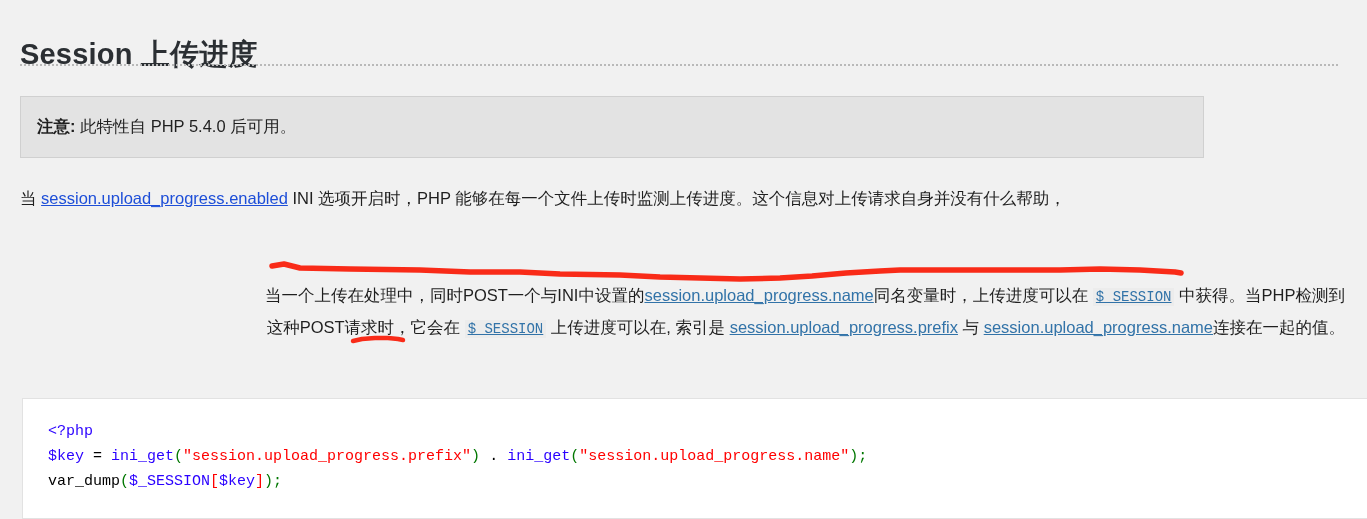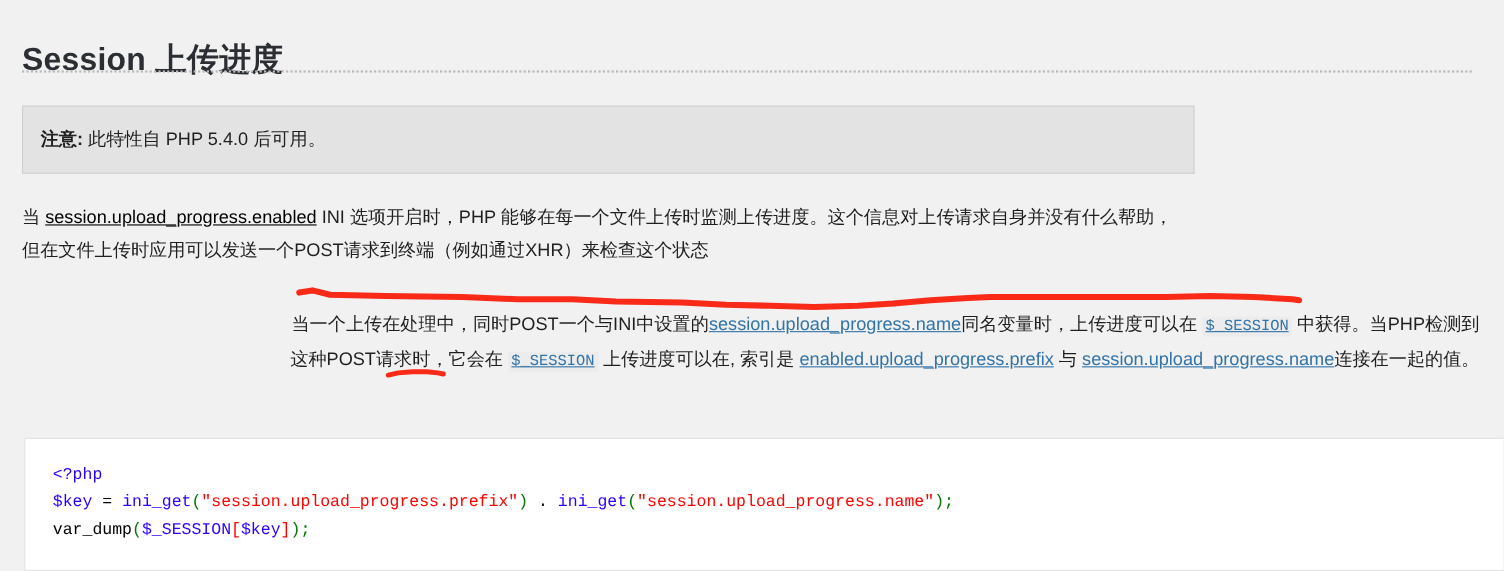--- a/index.html
+++ b/index.html
@@ -42,21 +42,21 @@
     width: 1318px;
     height: 0;
     border-top: 2px dotted #b9b9b9;
   }
 
   
   .notice {
     position: absolute;
     left: 20px;
     top: 96px;
-    width: 1066px;
+    width: 1184px;
     height: 62px;
     background: #e3e3e3;
     border: 1px solid #d0d0d0;
     box-sizing: border-box;
   }
   .notice-text {
     position: absolute;
     left: 16px;
     top: 19px;
     font-size: 16.5px;
@@ -83,21 +83,21 @@
     display: block;
     white-space: nowrap;
   }
 
   a.lnk {
     color: #3273a8;
     text-decoration: underline;
     cursor: pointer;
   }
   a.lnk.visited {
-    color: #000000;
+    color: #1d4ed8;
   }
   code.codelink {
     font-family: "Liberation Mono", "DejaVu Sans Mono", monospace;
     font-size: 14px;
     background: #ececec;
     padding: 1px 3px;
     color: #3273a8;
     text-decoration: underline;
     cursor: pointer;
   }
@@ -146,26 +146,25 @@
 
   <h1 class="page-title">Session 上传进度</h1>
   <div class="title-rule"></div>
 
   <div class="notice">
     <div class="notice-text"><b>注意:</b><span> 此特性自 PHP 5.4.0 后可用。</span></div>
   </div>
 
   <div class="para" id="para1">
     <span class="ln"><span>当 </span><a class="lnk visited">session.upload_progress.enabled</a><span> INI 选项开启时，PHP 能够在每一个文件上传时监测上传进度。这个信息对上传请求自身并没有什么帮助，</span></span>
-    <span class="ln">但在文件上传时应用可以发送一个POST请求到终端（例如通过XHR）来检查这个状态</span>
   </div>
 
   <div class="para" id="para2">
     <span class="ln"><span>当一个上传在处理中，同时POST一个与INI中设置的</span><a class="lnk">session.upload_progress.name</a><span>同名变量时，上传进度可以在 </span><code class="codelink">$_SESSION</code><span> 中获得。当PHP检测到</span></span>
-    <span class="ln"><span>这种POST请求时，它会在 </span><code class="codelink">$_SESSION</code><span> 上传进度可以在, 索引是 </span><a class="lnk">enabled.upload_progress.prefix</a><span> 与 </span><a class="lnk">session.upload_progress.name</a><span>连接在一起的值。</span></span>
+    <span class="ln"><span>这种POST请求时，它会在 </span><code class="codelink">$_SESSION</code><span> 上传进度可以在, 索引是 </span><a class="lnk">session.upload_progress.prefix</a><span> 与 </span><a class="lnk">session.upload_progress.name</a><span>连接在一起的值。</span></span>
   </div>
 
   <svg class="annotations" viewBox="0 0 1367 519">
     <path d="M272,266 L284,264 L300,268 L350,269 L420,270 L470,272 L520,272 L560,274 L620,275 L660,277 L700,278 L740,279 L780,278 L812,276 L846,273 L880,271 L900,270 L1060,270 L1100,269 L1140,270 L1175,272 L1181,273" fill="none" stroke="#f92b18" stroke-width="5.5" stroke-linecap="round" stroke-linejoin="round"></path>
     <path d="M353,341 L362,339 L375,338 L388,338 L398,339 L403,340" fill="none" stroke="#f92b18" stroke-width="4.5" stroke-linecap="round" stroke-linejoin="round"></path>
   </svg>
 
   <div class="codeblock">
 <pre><span class="tok-tag">&lt;?php</span>
 <span class="tok-var">$key</span><span class="tok-plain"> = </span><span class="tok-fn">ini_get</span><span class="tok-paren">(</span><span class="tok-str">"session.upload_progress.prefix"</span><span class="tok-paren">)</span><span class="tok-plain"> . </span><span class="tok-fn">ini_get</span><span class="tok-paren">(</span><span class="tok-str">"session.upload_progress.name"</span><span class="tok-paren">)</span><span class="tok-paren">;</span>

